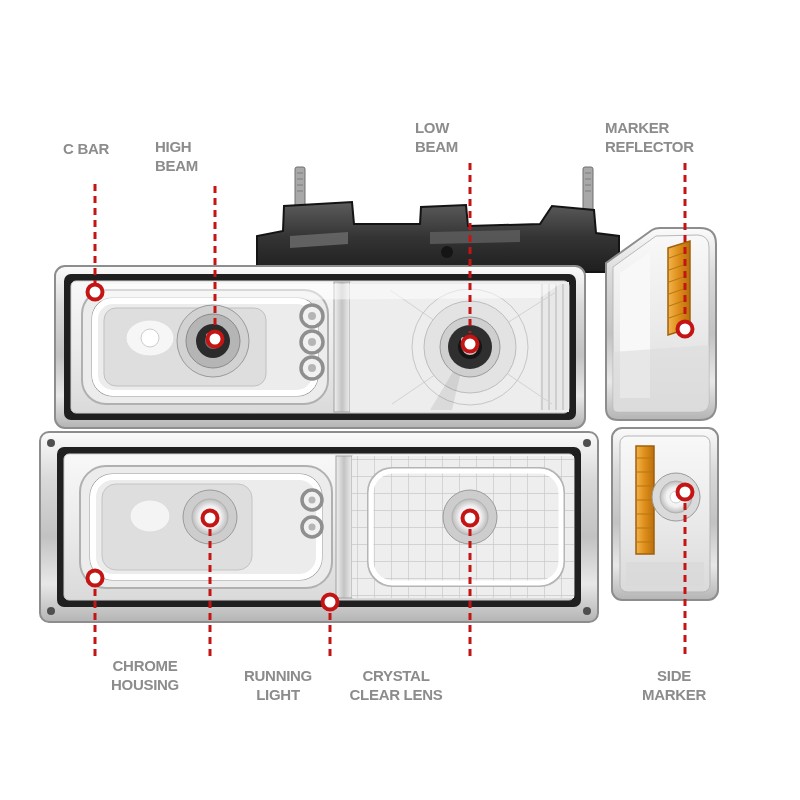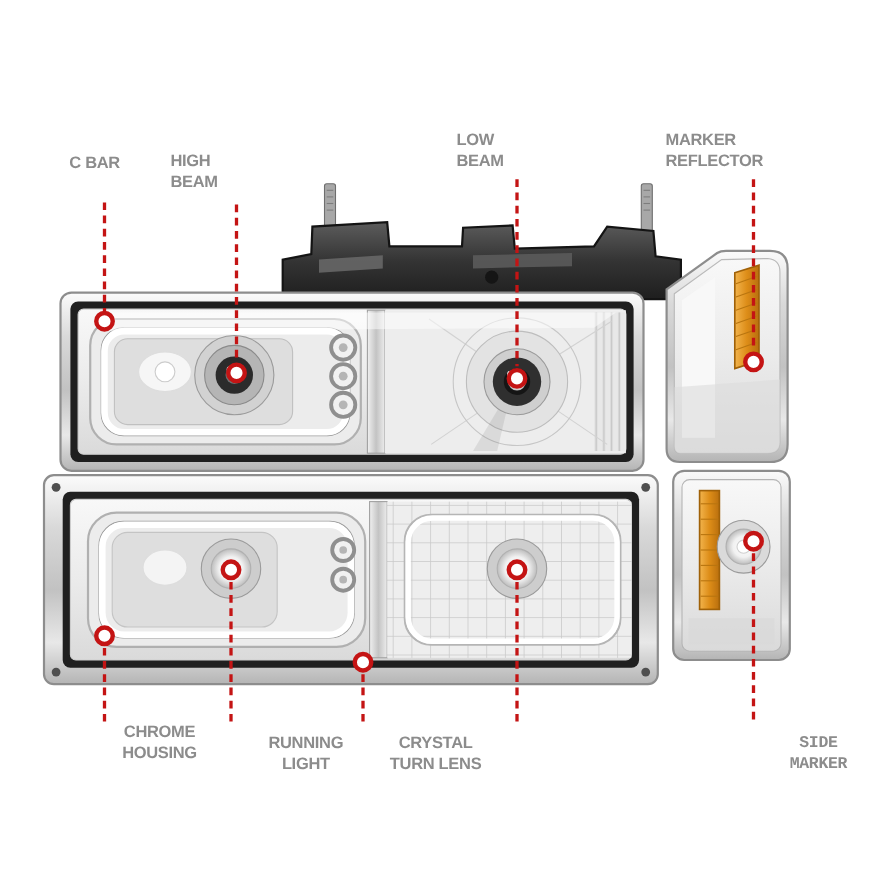--- a/index.html
+++ b/index.html
@@ -252,17 +252,17 @@
   <div class="lbl" style="left:415px; top:118px;">LOW
 BEAM</div>
   <div class="lbl" style="left:605px; top:118px;">MARKER
 REFLECTOR</div>
 
   <div class="lbl center" style="left:97px;  top:656px; width:96px;">CHROME
 HOUSING</div>
   <div class="lbl center" style="left:206px; top:666px; width:92px;margin-left:26px;">RUNNING
 LIGHT</div>
   <div class="lbl center" style="left:340px; top:666px; width:112px;">CRYSTAL
-TURN LENS</div>
-  <div class="lbl center" style="left:704px; top:666px; width:80px;font-family:Liberation Mono, monospace;">SIDE
+CLEAR LENS</div>
+  <div class="lbl center" style="left:634px; top:666px; width:80px;">SIDE
 MARKER</div>
 
 </div>
 
 </body></html>

